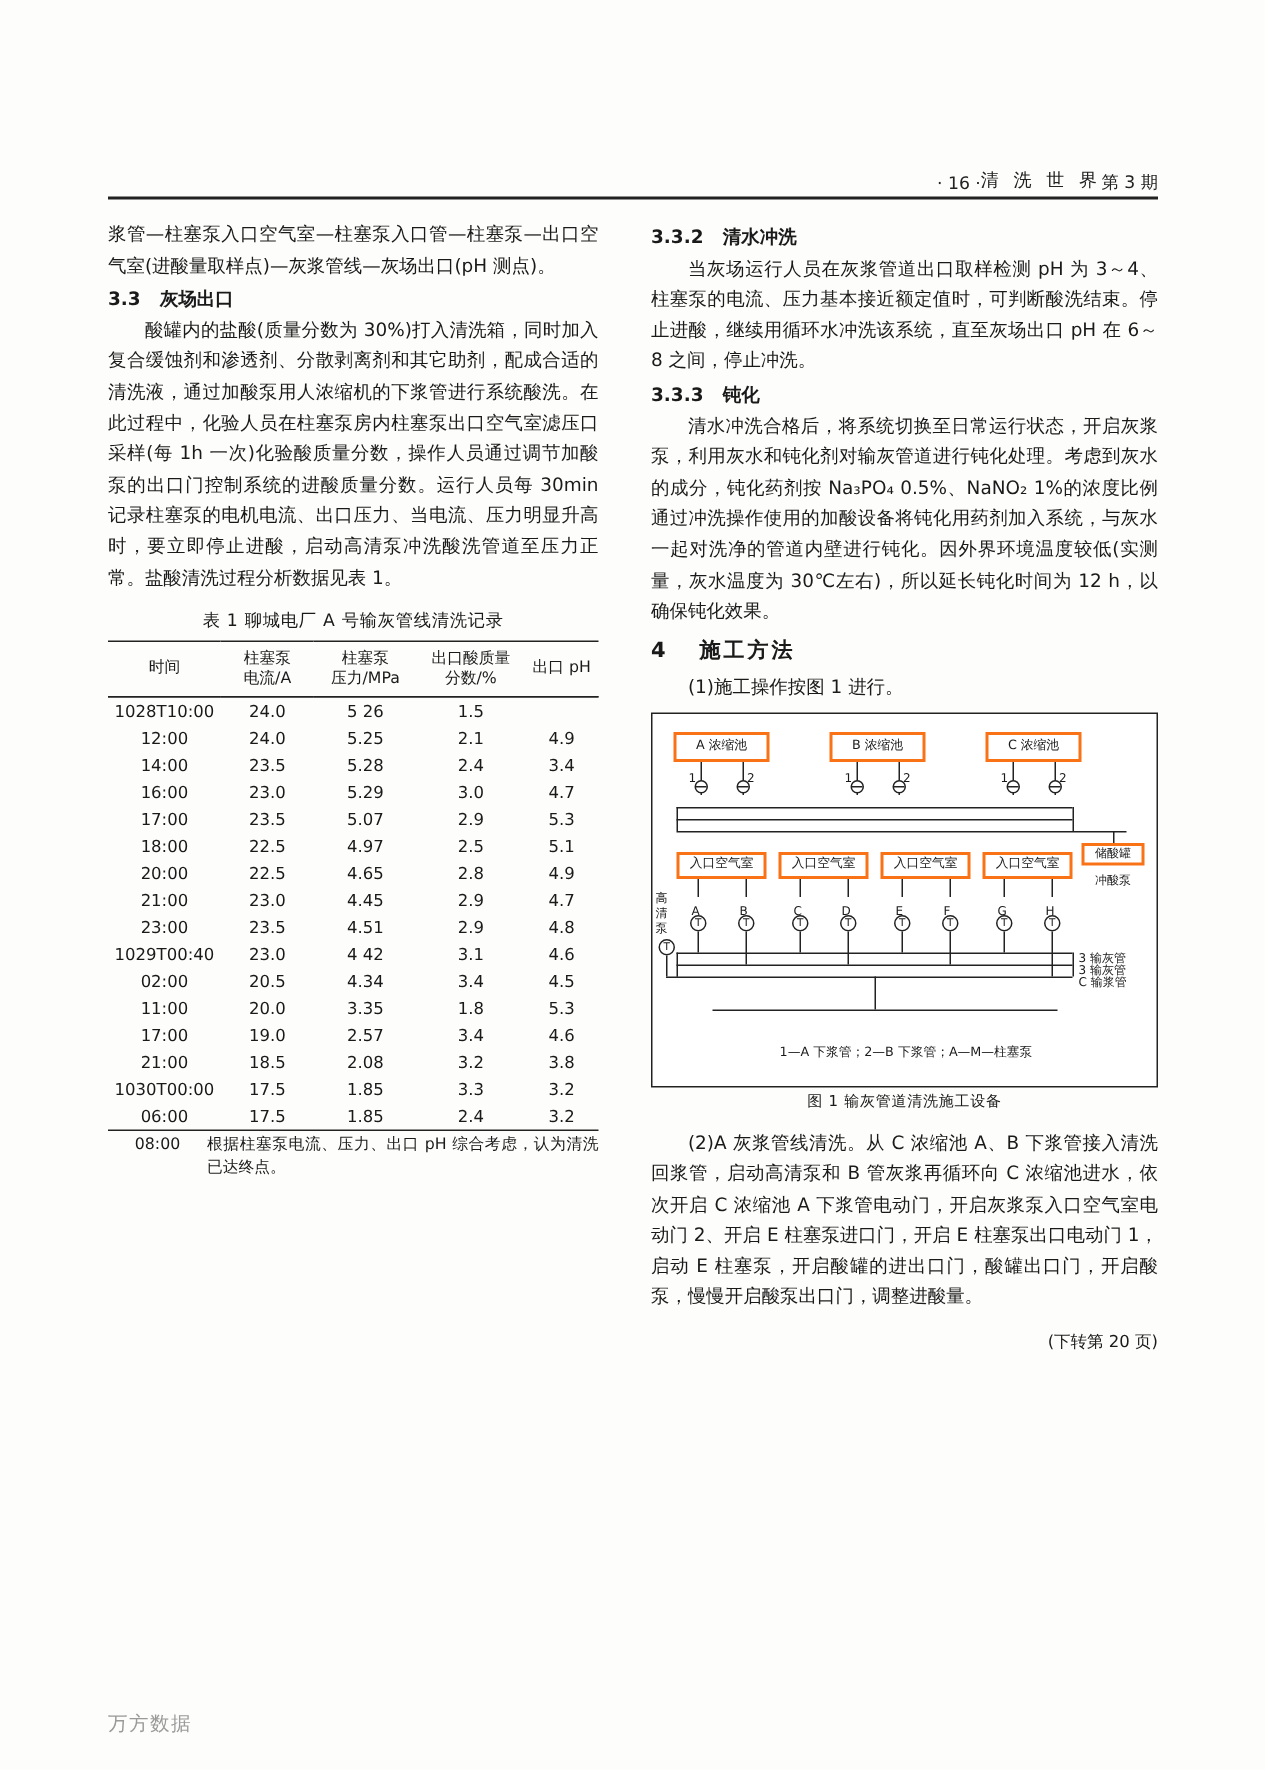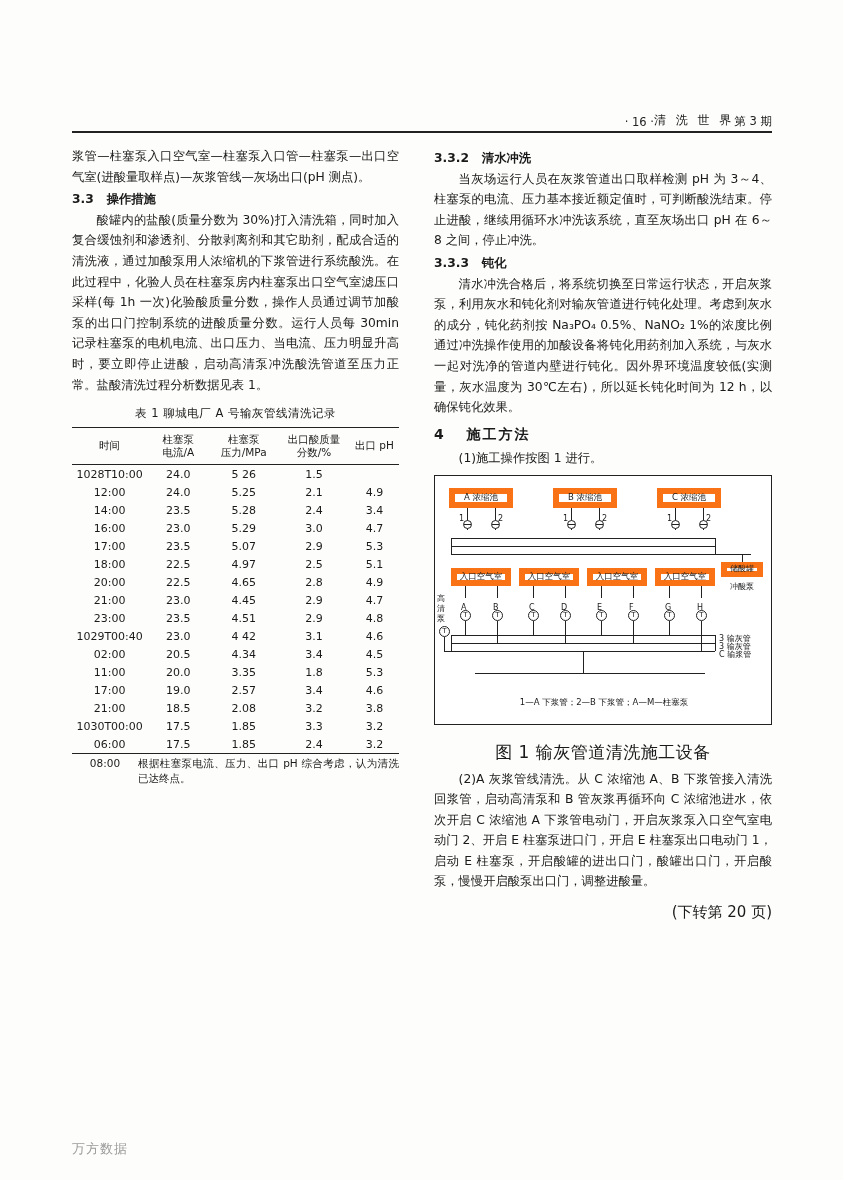--- a/index.html
+++ b/index.html
@@ -123,30 +123,30 @@
   .fig-box {
     position: relative;
     width: 338px;
     height: 250px;
     border: 1.4px solid #222;
     box-sizing: border-box;
     background: #fff;
   }
   .fig-cap {
     text-align: center;
-    font-size: 17px;
-    margin-top: 17px;
+    font-size: 10px;
+    margin-top: 0;
     font-weight: normal;
     letter-spacing: 0.5px;
   }
 
   
   .f-abs { position: absolute; }
   .f-box {
-    border: 6px solid #f97316;
+    border: 2px solid #f97316;
     box-sizing: border-box;
     font-size: 8.5px;
     text-align: center;
     line-height: 1.05;
     display: flex;
     align-items: center;
     justify-content: center;
     background: #fff;
     padding: 0 1px;
   }
@@ -185,21 +185,21 @@
   .wanfang {
     position: absolute;
     left: 72px;
     top: 1140px;
     font-size: 13px;
     color: #9a9a9a;
     letter-spacing: 1px;
   }
   .cont-note {
     text-align: right;
-    font-size: 15px;
+    font-size: 11px;
     margin-top: 10px;
   }
 </style>
 </head>
 <body>
 
 <div class="page">
 
   <div class="runhead">
     <span>· 16 ·</span>
@@ -207,21 +207,21 @@
     <span>第 3 期</span>
   </div>
   <div class="runrule"></div>
 
   <div class="col col-left">
 
     <p>浆管—柱塞泵入口空气室—柱塞泵入口管—柱塞泵—出口空气室(进酸量取样点)—灰浆管线—灰场出口(pH 测点)。</p>
 
     <p class="h-sec">
       <span>3.3</span>
-      &nbsp;&nbsp;<span>操作措施</span>
+      &nbsp;&nbsp;<span>灰场出口</span>
     </p>
 
 
     <p class="indent">酸罐内的盐酸(质量分数为 30%)打入清洗箱，同时加入复合缓蚀剂和渗透剂、分散剥离剂和其它助剂，配成合适的清洗液，通过加酸泵用人浓缩机的下浆管进行系统酸洗。在此过程中，化验人员在柱塞泵房内柱塞泵出口空气室滤压口采样(每 1h 一次)化验酸质量分数，操作人员通过调节加酸泵的出口门控制系统的进酸质量分数。运行人员每 30min 记录柱塞泵的电机电流、出口压力、当电流、压力明显升高时，要立即停止进酸，启动高清泵冲洗酸洗管道至压力正常。盐酸清洗过程分析数据见表 1。</p>
 
     <div class="tbl-cap">表 1   聊城电厂 A 号输灰管线清洗记录</div>
 
     <table class="data">
       <thead>
         <tr>

